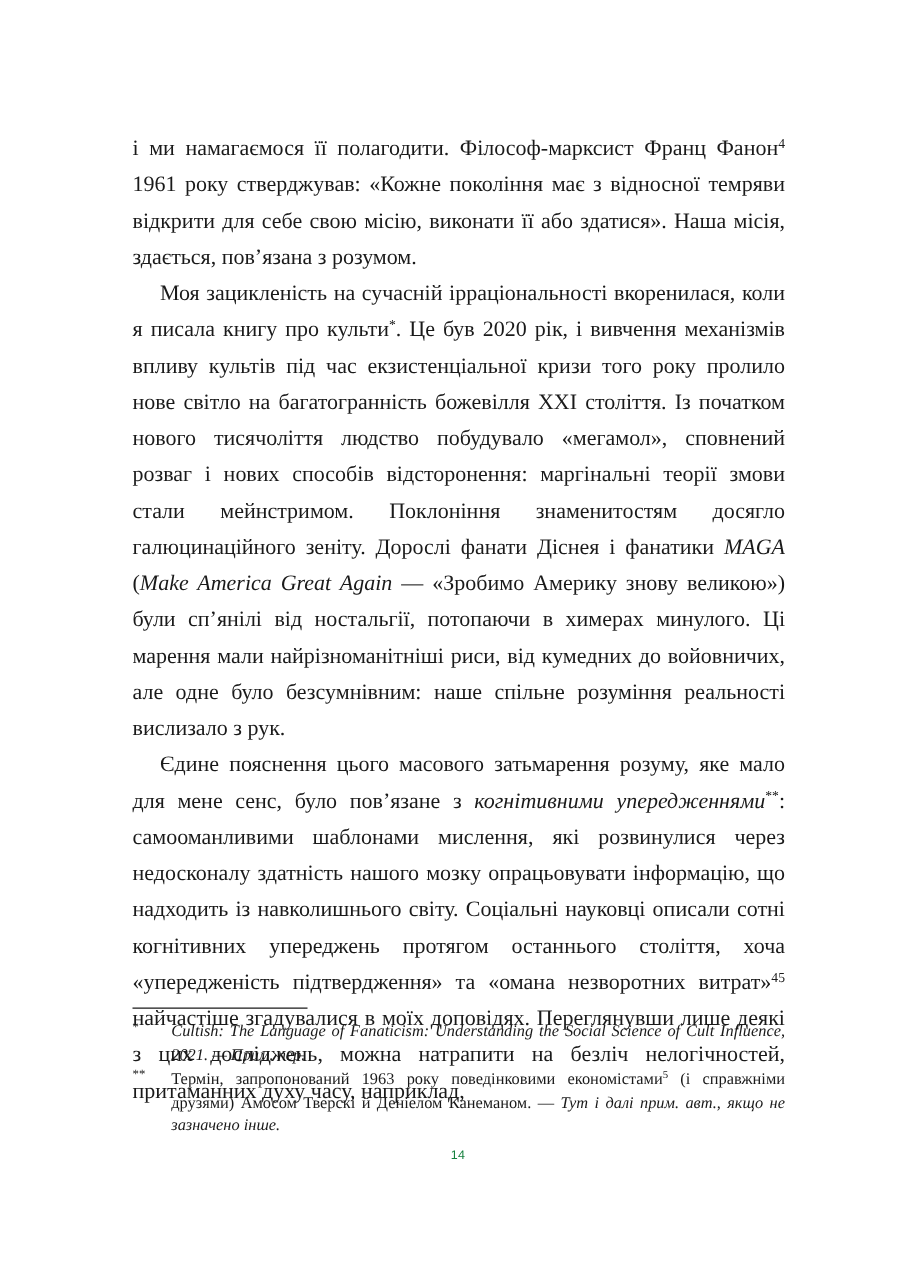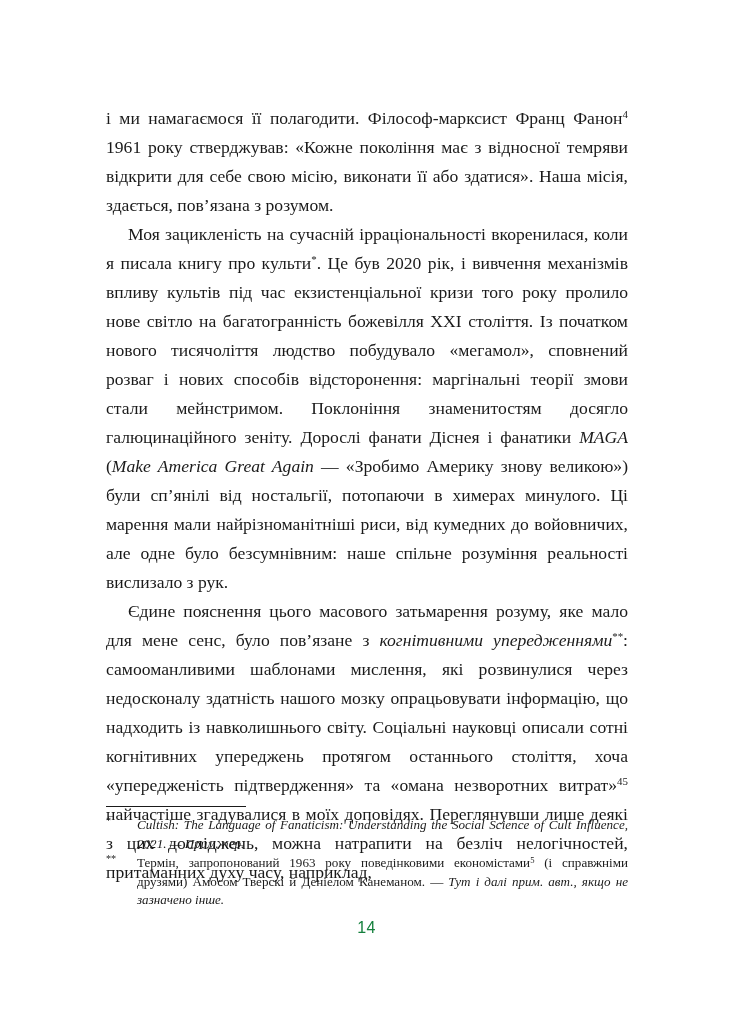--- a/index.html
+++ b/index.html
@@ -99,21 +99,21 @@
   }
 
   
   .folio {
     position: absolute;
     left: 0;
     top: 919px;
     width: 733px;
     text-align: center;
     font-family: "Liberation Sans", "DejaVu Sans", sans-serif;
-    font-size: 16px;
+    font-size: 10px;
     color: #15803d;
     letter-spacing: 0.3px;
   }
 </style>
 </head>
 <body>
 
 <div class="page">
 
   <div class="textblock">

